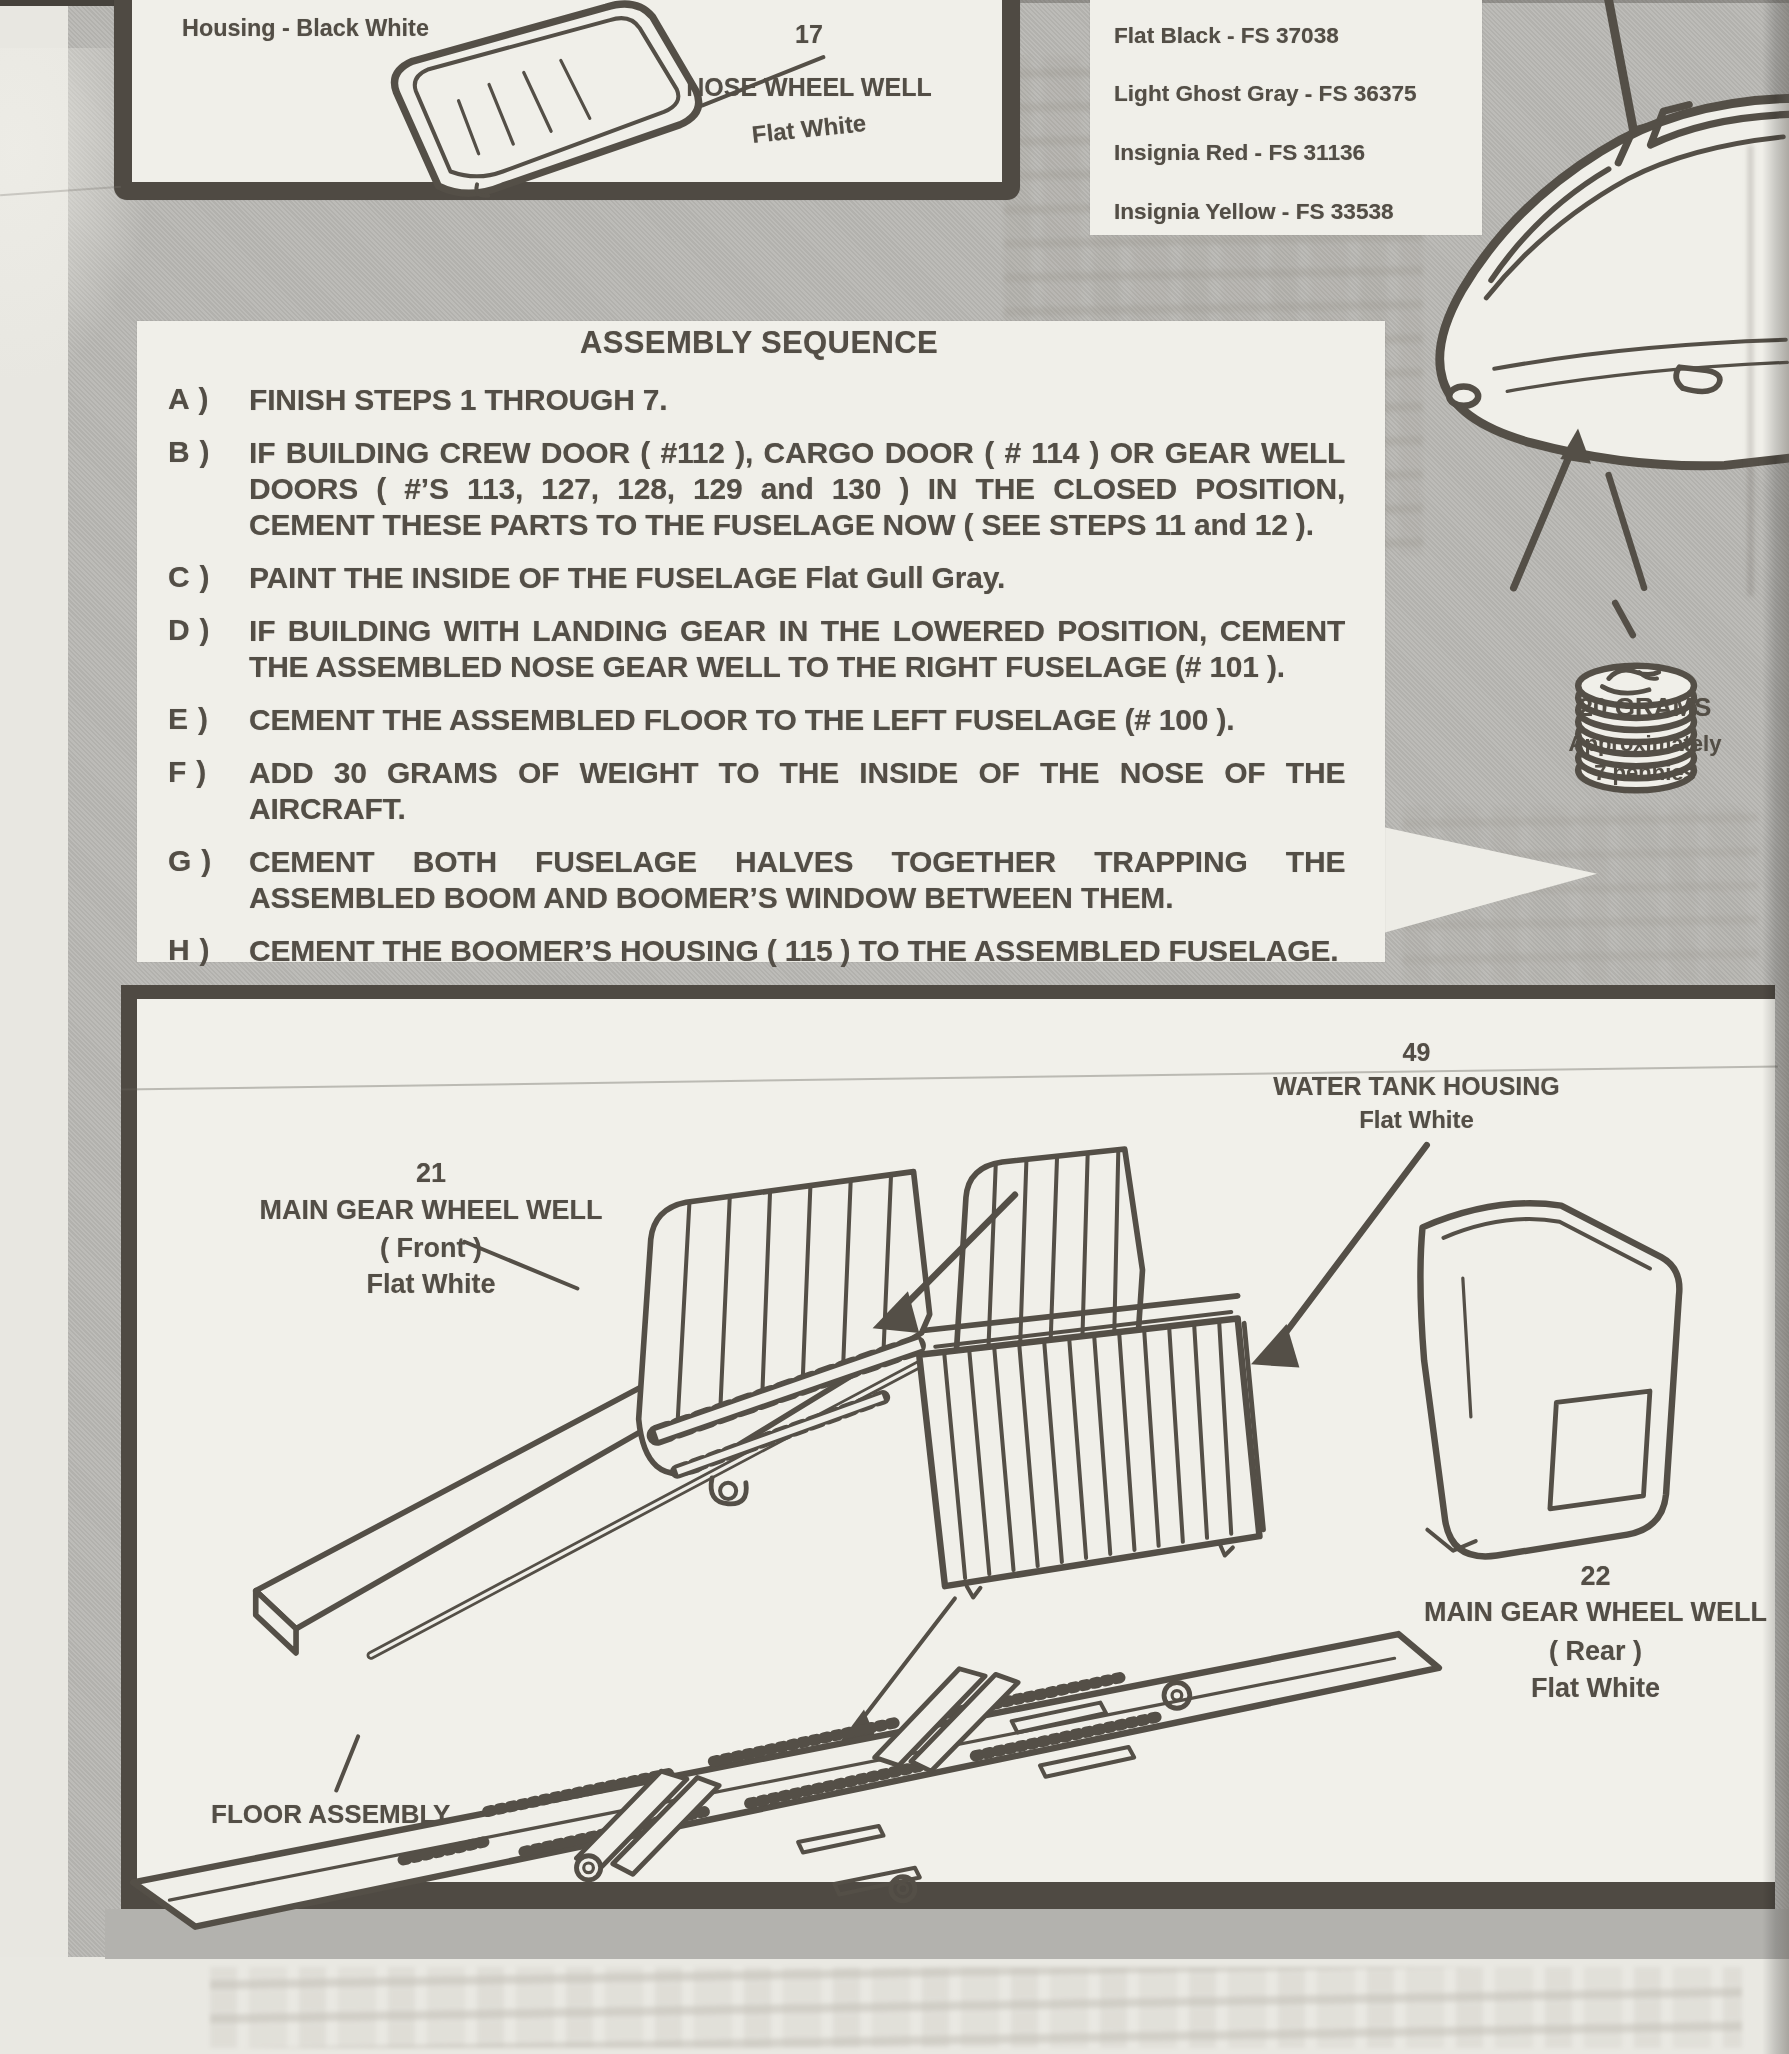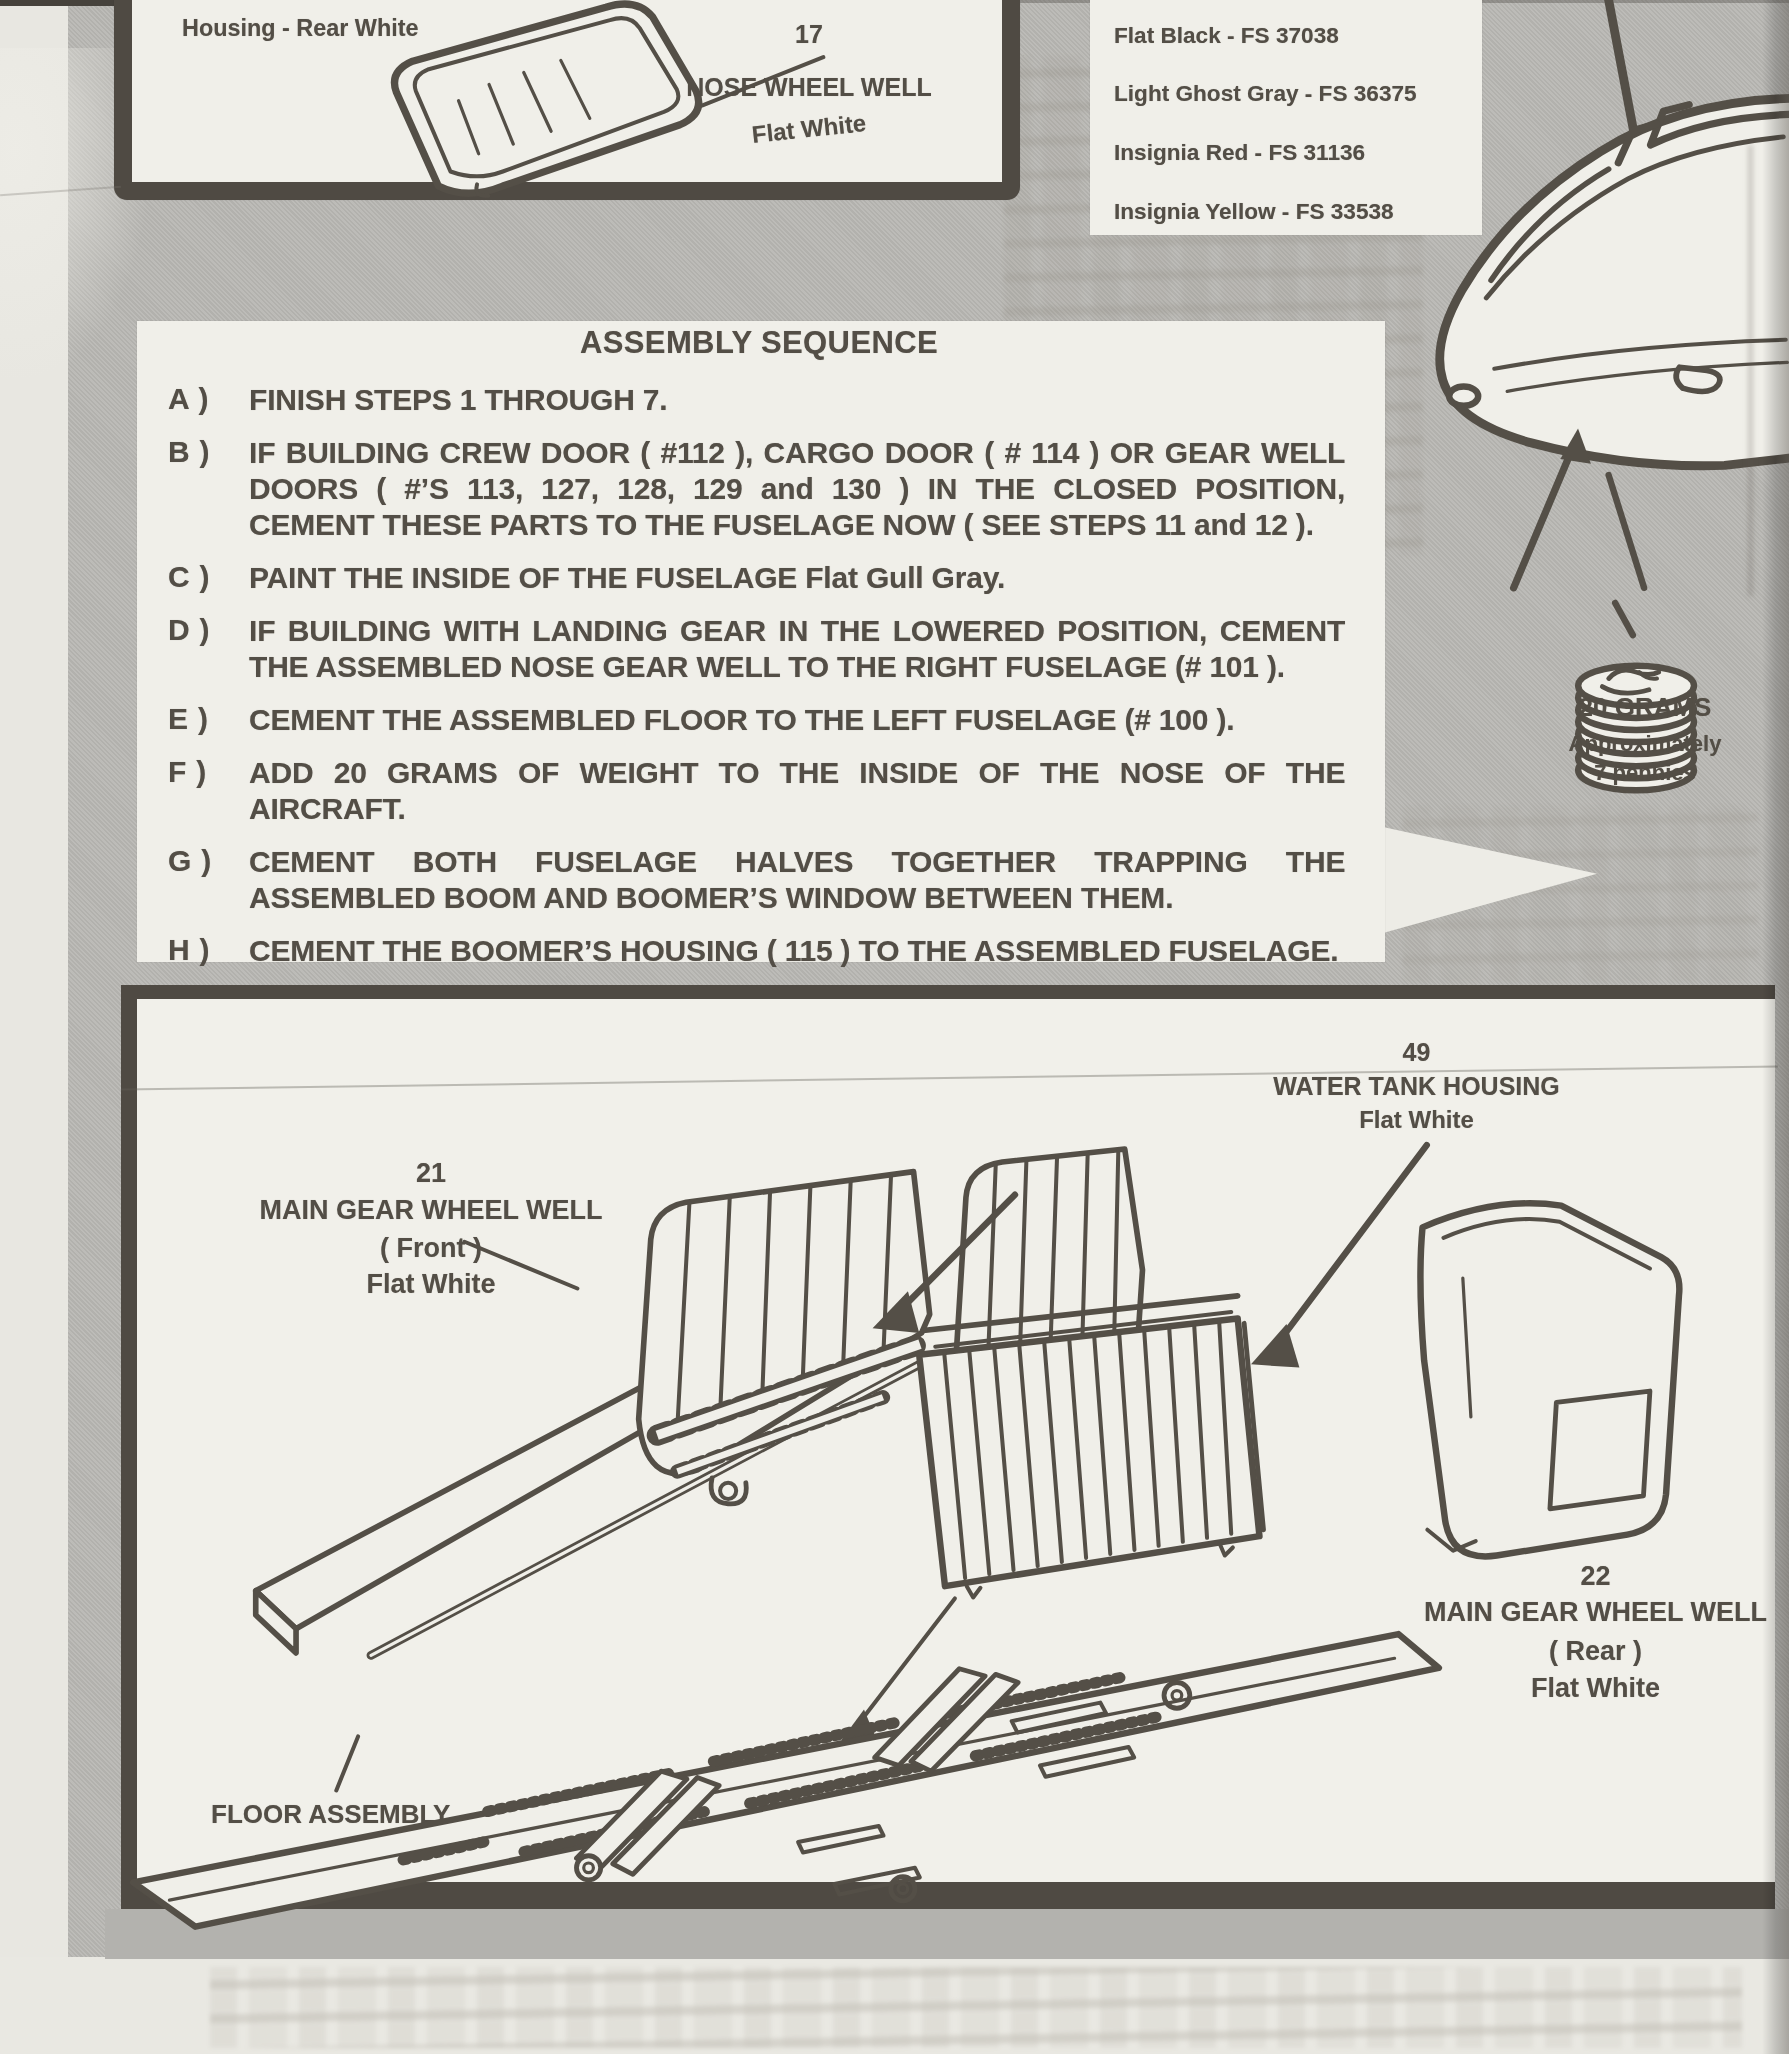--- a/index.html
+++ b/index.html
@@ -60,21 +60,21 @@
   <div class="ghost" style="left:1004px;top:56px;width:419px;height:500px;"></div>
   <div class="ghost" style="left:725px;top:355px;width:629px;height:564px;opacity:.14;"></div>
   <div class="ghost" style="left:1403px;top:806px;width:355px;height:177px;opacity:.2;"></div>
   <div class="ghost" style="left:927px;top:1491px;width:806px;height:371px;opacity:.22;"></div>
   <div class="ghost" style="left:347px;top:1532px;width:516px;height:274px;opacity:.16;"></div>
   <div class="ghost" style="left:1532px;top:1169px;width:234px;height:371px;opacity:.16;"></div>
   <div class="ghost" style="left:210px;top:1967px;width:1532px;height:81px;opacity:.34;"></div>
   <div class="ghost" style="left:403px;top:1112px;width:500px;height:56px;opacity:.15;"></div>
 
   <div class="abs paperbox" style="left:114px;top:-19.3px;width:906px;height:219px;border:18px solid #4f4a43;border-radius:0 0 13px 13px;box-sizing:border-box;">
-    <div class="abs scantext bold" style="left:50px;top:16px;font-size:23.4px;letter-spacing:0px;">Housing - Rear White</div>
+    <div class="abs scantext bold" style="left:50px;top:16px;font-size:23.4px;letter-spacing:0px;">Housing - Black White</div>
 
     <svg class="abs" style="left:250px;top:-4.8px;" width="451" height="202" viewBox="0 0 560 250">
       <path class="draw fillpaper" stroke-width="9" d="M70,238 L18,122 Q8,96 38,83 L278,16 Q316,4 336,28 L390,120 Q402,148 370,162 L150,238 Q106,256 70,238 Z"></path>
       <path class="draw" stroke-width="5" d="M85,220 L42,120 Q36,102 58,93 L283,32 Q308,24 320,42 L366,118 Q374,136 350,146 L150,220 Q118,232 85,220 Z"></path>
       <path class="draw" stroke-width="4" d="M120,198 L95,132"></path>
       <path class="draw" stroke-width="4" d="M163,186 L133,112"></path>
       <path class="draw" stroke-width="4" d="M210,170 L176,97"></path>
       <path class="draw" stroke-width="4" d="M258,154 L222,82"></path>
       <path class="draw" stroke-width="5" d="M118,236 Q114,252 132,250"></path>
       <path class="draw" stroke-width="5" d="M398,138 L548,78"></path>
@@ -161,21 +161,21 @@
     <div class="seq-item">
       <div class="seq-letter scantext">D )</div>
       <div class="seq-text scantext">IF BUILDING WITH LANDING GEAR IN THE LOWERED POSITION, CEMENT THE ASSEMBLED NOSE GEAR WELL TO THE RIGHT FUSELAGE (# 101 ).</div>
     </div>
     <div class="seq-item">
       <div class="seq-letter scantext">E )</div>
       <div class="seq-text scantext">CEMENT THE ASSEMBLED FLOOR TO THE LEFT FUSELAGE (# 100 ).</div>
     </div>
     <div class="seq-item">
       <div class="seq-letter scantext">F )</div>
-      <div class="seq-text scantext">ADD 20 GRAMS OF WEIGHT TO THE INSIDE OF THE NOSE OF THE AIRCRAFT.</div>
+      <div class="seq-text scantext">ADD 30 GRAMS OF WEIGHT TO THE INSIDE OF THE NOSE OF THE AIRCRAFT.</div>
     </div>
     <div class="seq-item">
       <div class="seq-letter scantext">G )</div>
       <div class="seq-text scantext">CEMENT BOTH FUSELAGE HALVES TOGETHER TRAPPING THE ASSEMBLED BOOM AND BOOMER’S WINDOW BETWEEN THEM.</div>
     </div>
     <div class="seq-item">
       <div class="seq-letter scantext">H )</div>
       <div class="seq-text scantext">CEMENT THE BOOMER’S HOUSING ( 115 ) TO THE ASSEMBLED FUSELAGE.</div>
     </div>
   </div>

